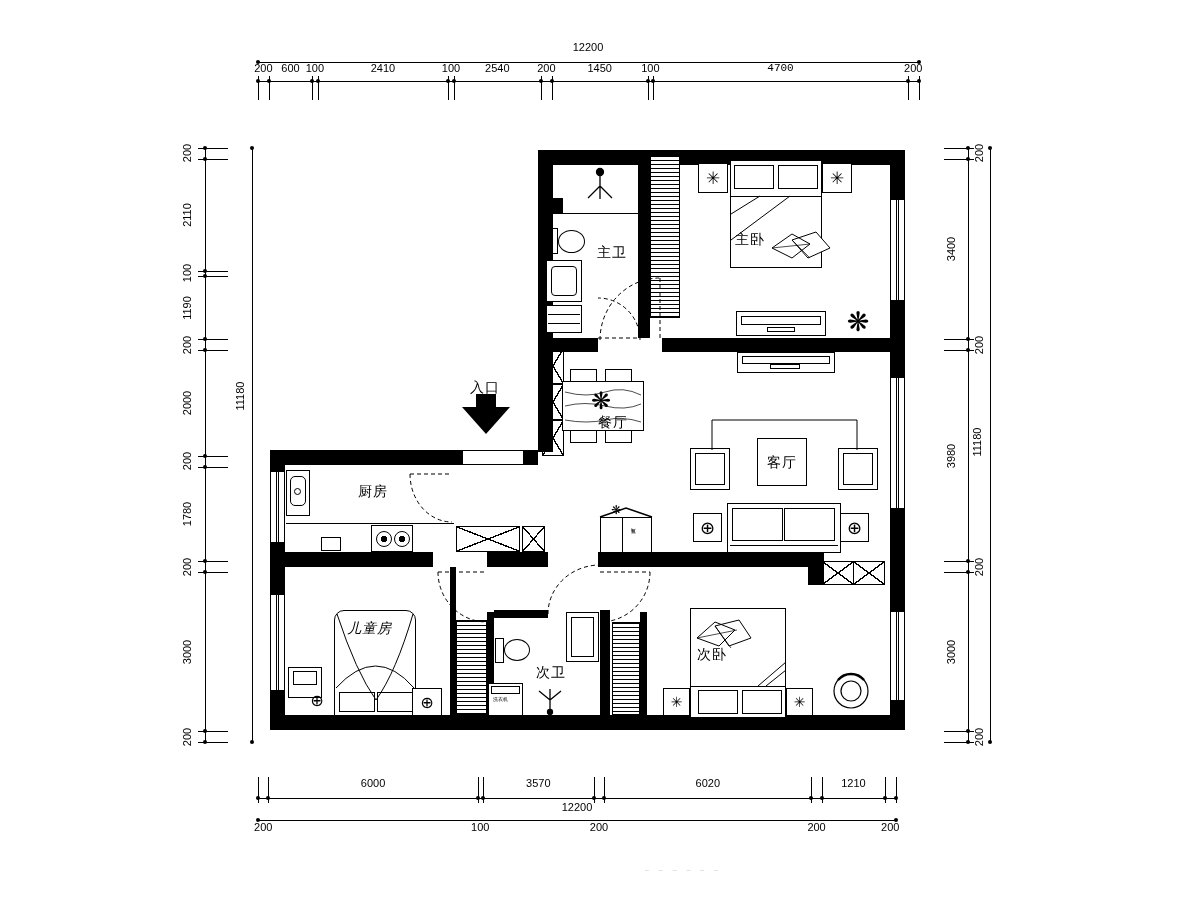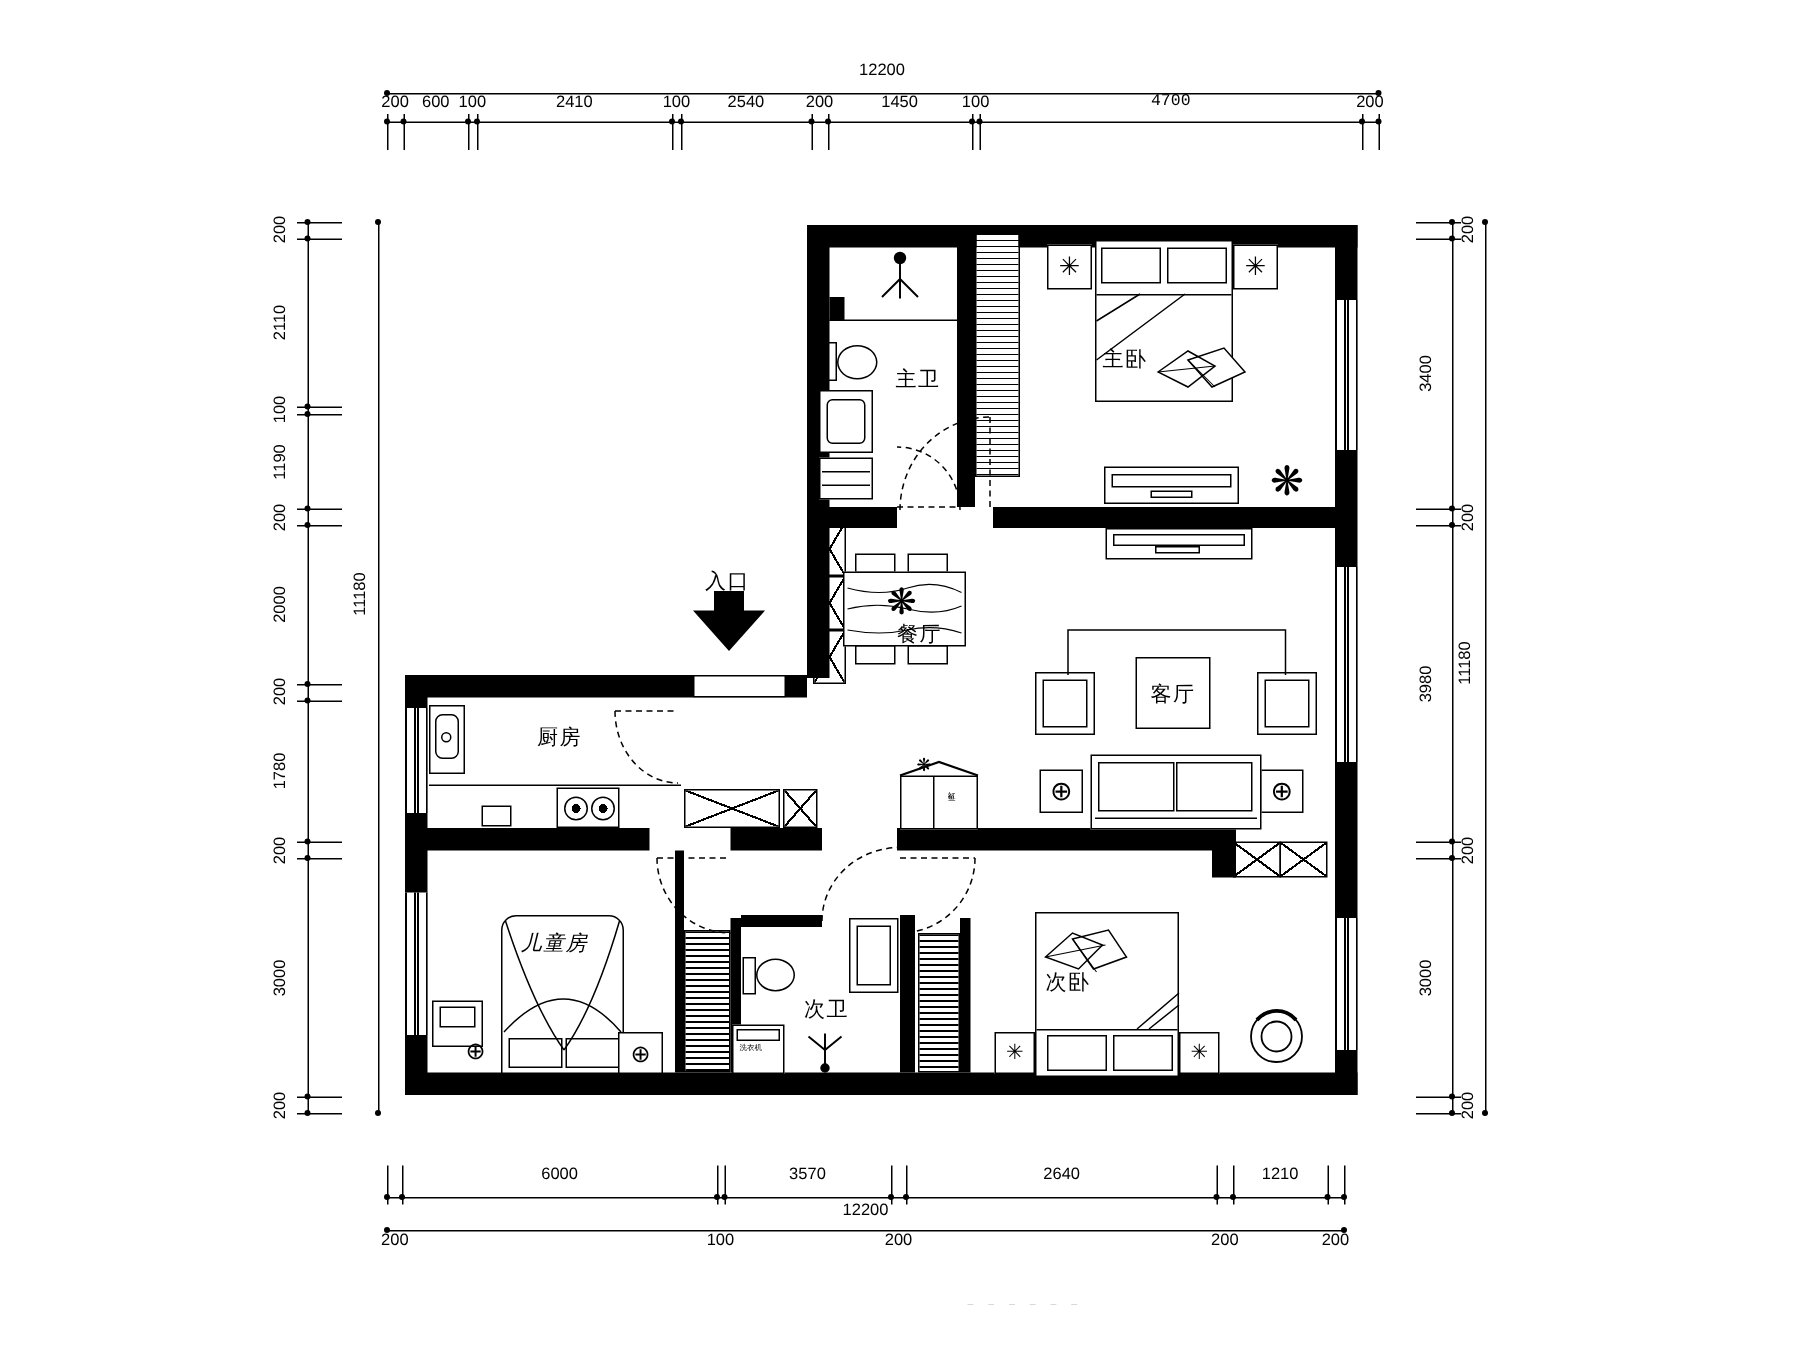--- a/index.html
+++ b/index.html
@@ -72,21 +72,21 @@
       <div class="dim-dot" style="left: 258px; top: 62px;"></div>
       <div class="dim-dot" style="left: 918.698px; top: 62px;"></div>
       <div class="dim-num" style="left: 588px; top: 47px;">12200</div>
       <div class="dim-line" style="left: 258px; top: 798px; width: 637.537px; height: 1px;"></div>
       <div class="dim-line" style="left: 258px; top: 820px; width: 637.537px; height: 1px;"></div>
       <div class="dim-num" style="left: 263.23px; top: 827px;">200</div>
       <div class="dim-num" style="left: 373.06px; top: 783px;">6000</div>
       <div class="dim-num" style="left: 480.275px; top: 827px;">100</div>
       <div class="dim-num" style="left: 538.328px; top: 783px;">3570</div>
       <div class="dim-num" style="left: 598.996px; top: 827px;">200</div>
-      <div class="dim-num" style="left: 707.78px; top: 783px;">2640</div>
+      <div class="dim-num" style="left: 707.78px; top: 783px;">6020</div>
       <div class="dim-num" style="left: 816.564px; top: 827px;">200</div>
       <div class="dim-num" style="left: 853.436px; top: 783px;">1210</div>
       <div class="dim-num" style="left: 890.307px; top: 827px;">200</div>
       <div class="dim-dot" style="left: 258px; top: 798px;"></div>
       <div class="dim-line" style="left: 258px; top: 777px; width: 1px; height: 26px;"></div>
       <div class="dim-dot" style="left: 268.46px; top: 798px;"></div>
       <div class="dim-line" style="left: 268.46px; top: 777px; width: 1px; height: 26px;"></div>
       <div class="dim-dot" style="left: 477.66px; top: 798px;"></div>
       <div class="dim-line" style="left: 477.66px; top: 777px; width: 1px; height: 26px;"></div>
       <div class="dim-dot" style="left: 482.89px; top: 798px;"></div>

